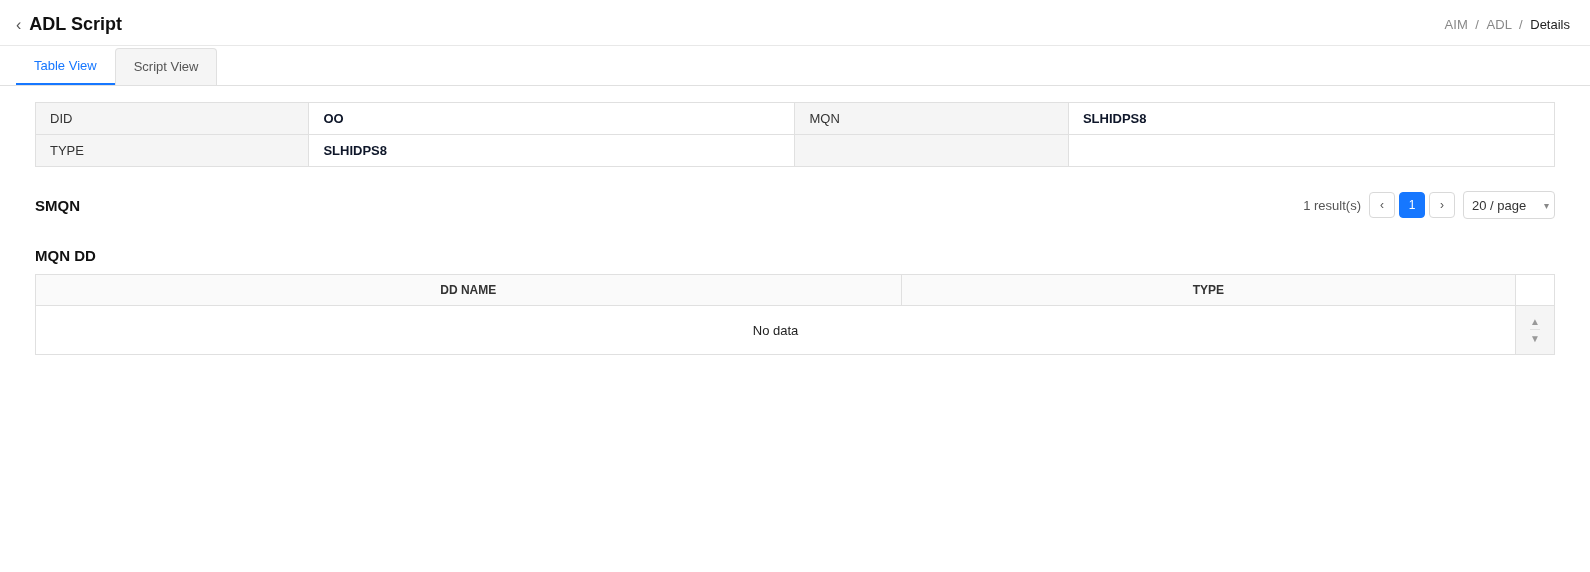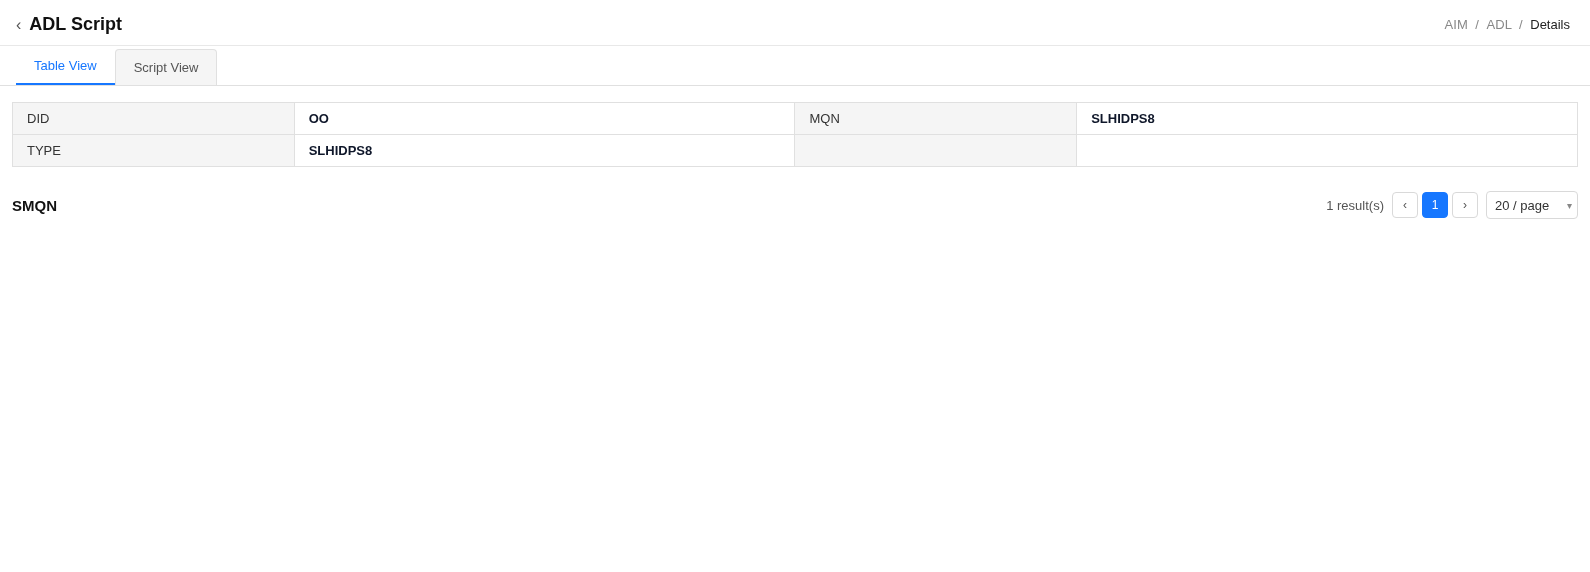--- a/index.html
+++ b/index.html
@@ -48,21 +48,20 @@
       margin: 0 4px;
     }
 
     
     .tabs {
       display: flex;
       gap: 0;
       padding: 0 16px;
       border-bottom: 1px solid #e0e0e0;
       margin-top: 2px;
-      align-items: flex-end;
     }
     .tab {
       padding: 10px 18px;
       cursor: pointer;
       font-size: 13px;
       color: #555;
       border-bottom: 2px solid transparent;
       user-select: none;
     }
     .tab.active {
@@ -72,21 +71,21 @@
     }
     .tab:not(.active) {
       background: #f5f5f5;
       border: 1px solid #e0e0e0;
       border-bottom: none;
       border-radius: 4px 4px 0 0;
     }
 
     
     .main {
-      padding: 16px 12px;
+      padding: 16px 35px;
     }
 
     
     .info-table {
       width: 100%;
       border-collapse: collapse;
       border: 1px solid #e0e0e0;
       margin-bottom: 24px;
     }
     .info-table td {
@@ -287,15 +286,36 @@
             <option>20 / page</option>
             <option>50 / page</option>
             <option>100 / page</option>
           </select>
         </div>
       </div>
     </div>
   </div>
 
   <div class="section">
+    <div class="section-header">
+      <span class="section-title">MQN DD</span>
+    </div>
+    <table class="data-table">
+      <thead>
+        <tr>
+          <th>DD NAME</th>
+          <th>TYPE</th>
+          <th class="table-scroll-col" style="border:none;background:transparent;width:18px;"></th>
+        </tr>
+      </thead>
+      <tbody>
+        <tr>
+          <td colspan="2" class="no-data">No data</td>
+          <td class="table-scroll-col">
+            <div class="scroll-btn">▲</div>
+            <div class="scroll-btn">▼</div>
+          </td>
+        </tr>
+      </tbody>
+    </table>
   </div>
 
 </div>
 
 </body></html>

